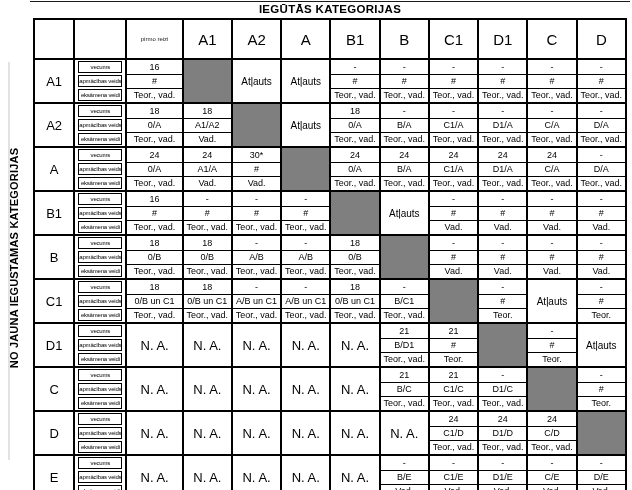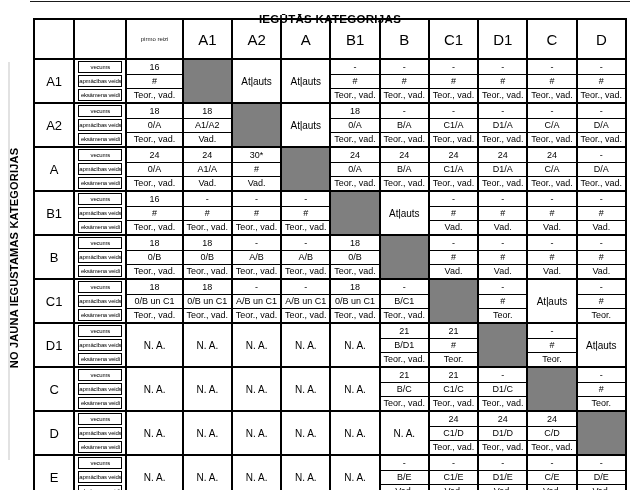--- a/index.html
+++ b/index.html
@@ -4,21 +4,21 @@
 <style>
   html,body{margin:0;padding:0;}
   body{
     width:632px;height:490px;position:relative;overflow:hidden;
     background:#ffffff;
     font-family:"Liberation Sans", sans-serif;
     color:#000;
   }
   .top-rule{position:absolute;left:30px;top:1px;width:600px;height:1px;background:#1a1a1a;}
   .title{
-    position:absolute;left:33px;top:13px;width:594px;
+    position:absolute;left:33px;top:3px;width:594px;
     text-align:center;font-size:11.5px;font-weight:bold;letter-spacing:.3px;
   }
   .side-label{
     position:absolute;left:14px;top:258px;
     transform:translate(-50%,-50%) rotate(-90deg);
     white-space:nowrap;font-size:11px;font-weight:bold;letter-spacing:.2px;
   }
   .page-edge{position:absolute;left:8px;top:62px;width:2px;height:398px;background:#e2e2e2;}
   table.matrix{
     position:absolute;left:33px;top:18px;width:594px;
@@ -36,21 +36,21 @@
   .matrix tbody tr.cat-start td{border-top-width:2px;}
   .matrix td.cat{font-size:13px;}
   .matrix td.sublabel{border-top:none;border-bottom:none;}
   .matrix tbody tr.cat-start td.sublabel{border-top:2px solid #000;}
   .slbox{
     border:1px solid #000;margin:1px 3px;height:10px;line-height:10px;
     font-size:6px;letter-spacing:-0.2px;overflow:hidden;
   }
   .matrix td.val{font-size:9px;}
   .matrix td.merged{font-size:10px;text-align:center;}
-  .matrix td.na{font-size:10px;}
+  .matrix td.na{font-size:13px;}
 </style>
 </head>
 <body>
 
 <div class="top-rule"></div>
 <div class="title">IEGŪTĀS KATEGORIJAS</div>
 <div class="side-label">NO JAUNA IEGŪSTAMĀS KATEGORIJAS</div>
 <div class="page-edge"></div>
 
 <table class="matrix" id="matrix">

